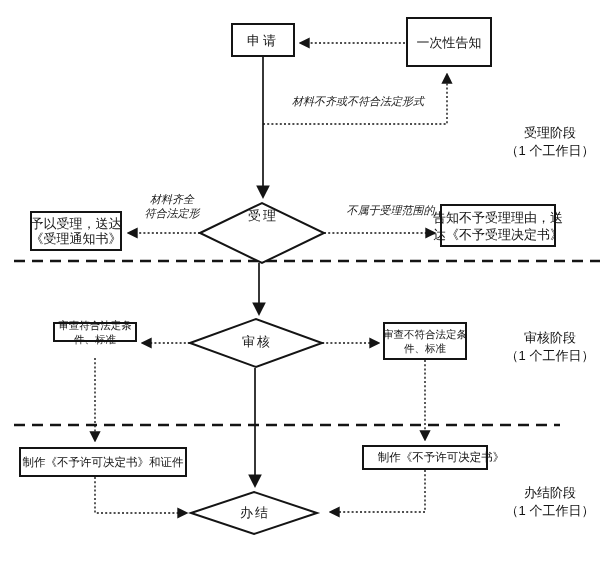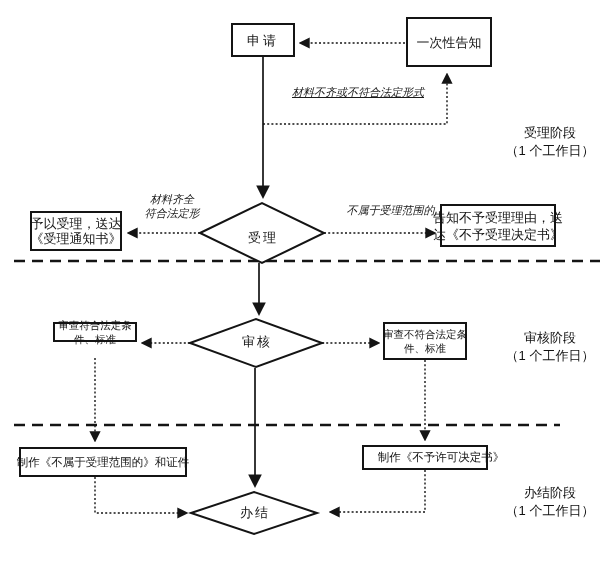--- a/index.html
+++ b/index.html
@@ -85,32 +85,32 @@
     <span class="ln">审查符合法定条</span>
     <span class="ln">件、标准</span>
   </div>
 
   <div class="box" style="left:383px;top:322px;width:84px;height:38px;font-size:10.5px;line-height:14px;">
     <span class="ln">审查不符合法定条</span>
     <span class="ln">件、标准</span>
   </div>
 
   <div class="box" style="left:19px;top:447px;width:168px;height:30px;font-size:11.5px;">
-    <span class="ln">制作《不属于受理范围的》和证件</span>
+    <span class="ln">制作《不予许可决定书》和证件</span>
   </div>
 
   <div class="box" style="left:362px;top:445px;width:126px;height:25px;font-size:11.5px;padding-left:32px;">
     <span class="ln">制作《不予许可决定书》</span>
   </div>
 
-  <div class="dlabel" style="left:263px;top:238px;">受理</div>
+  <div class="dlabel" style="left:263px;top:216px;">受理</div>
   <div class="dlabel" style="left:257px;top:342px;">审核</div>
   <div class="dlabel" style="left:255px;top:513px;">办结</div>
 
-  <div class="edge-label" style="left:278px;top:85px;width:160px;text-decoration:underline;">材料不齐或不符合法定形式</div>
+  <div class="edge-label" style="left:278px;top:94px;width:160px;">材料不齐或不符合法定形式</div>
 
   <div class="edge-label" style="left:128px;top:192px;width:88px;">
     <div>材料齐全</div>
     <div>符合法定形</div>
   </div>
 
   <div class="edge-label" style="left:333px;top:203px;width:115px;">不属于受理范围的</div>
 
   <div class="stage-label" style="left:492px;top:124px;">
     <div>受理阶段</div>

